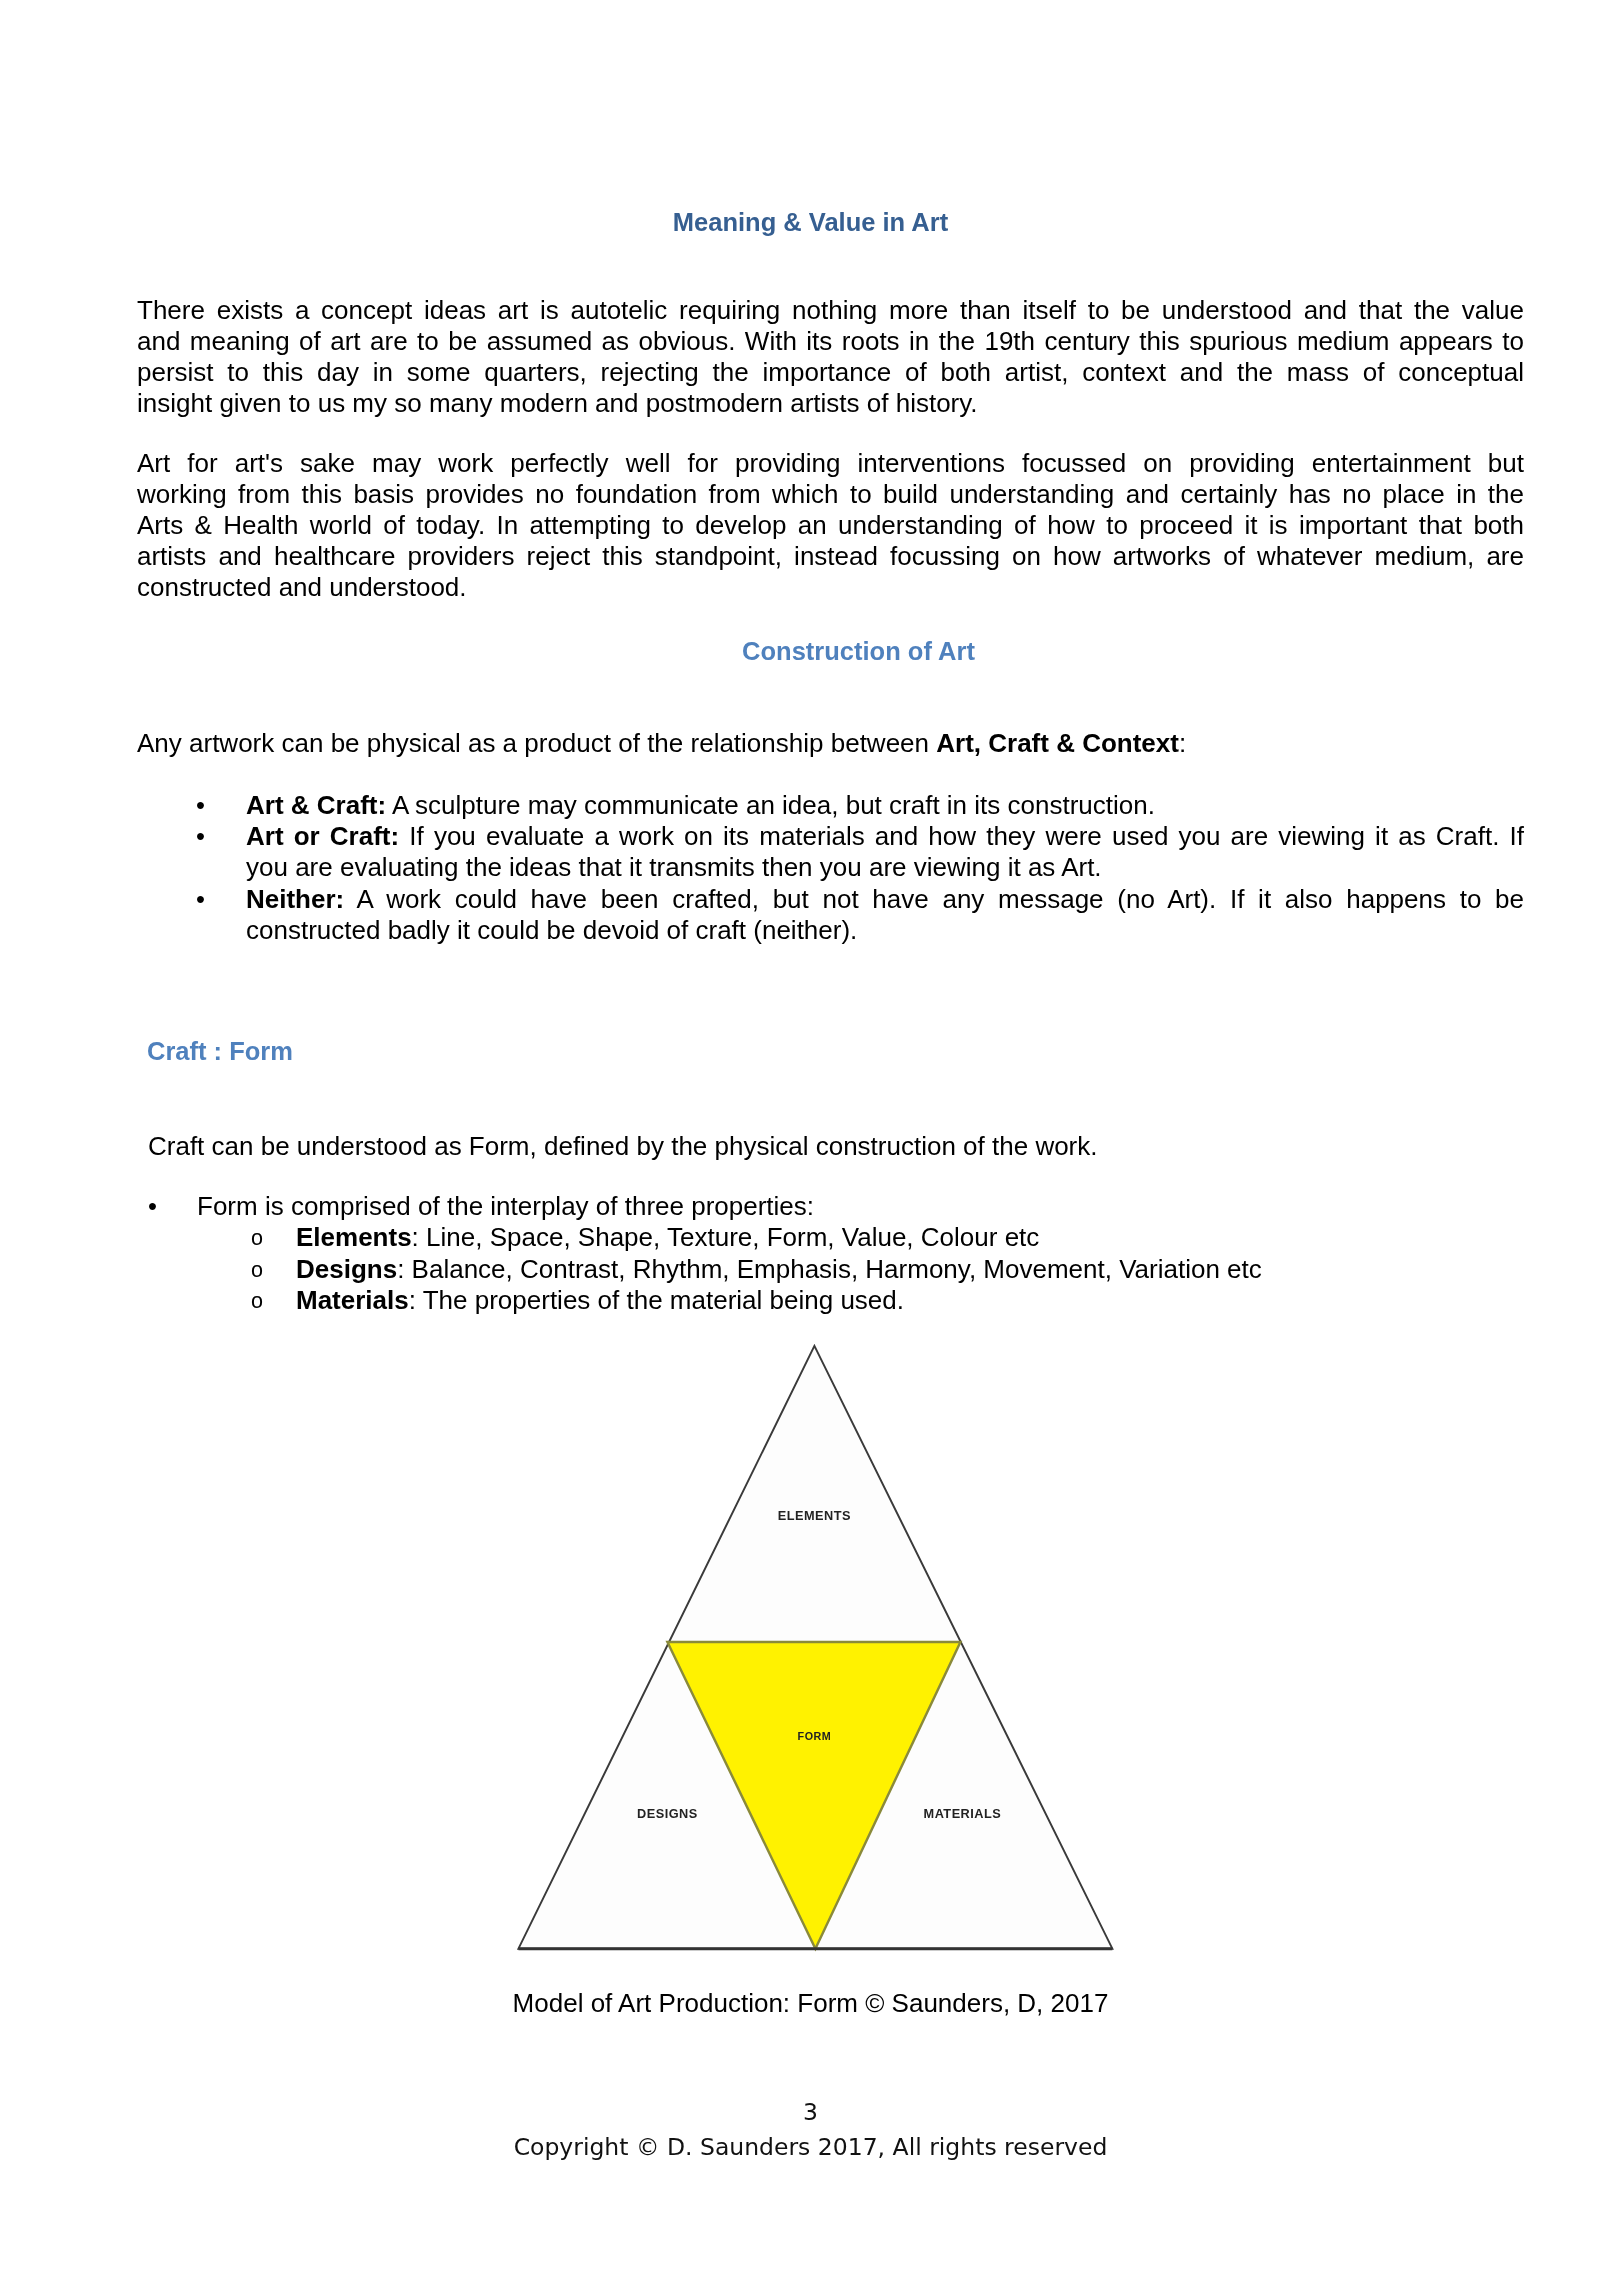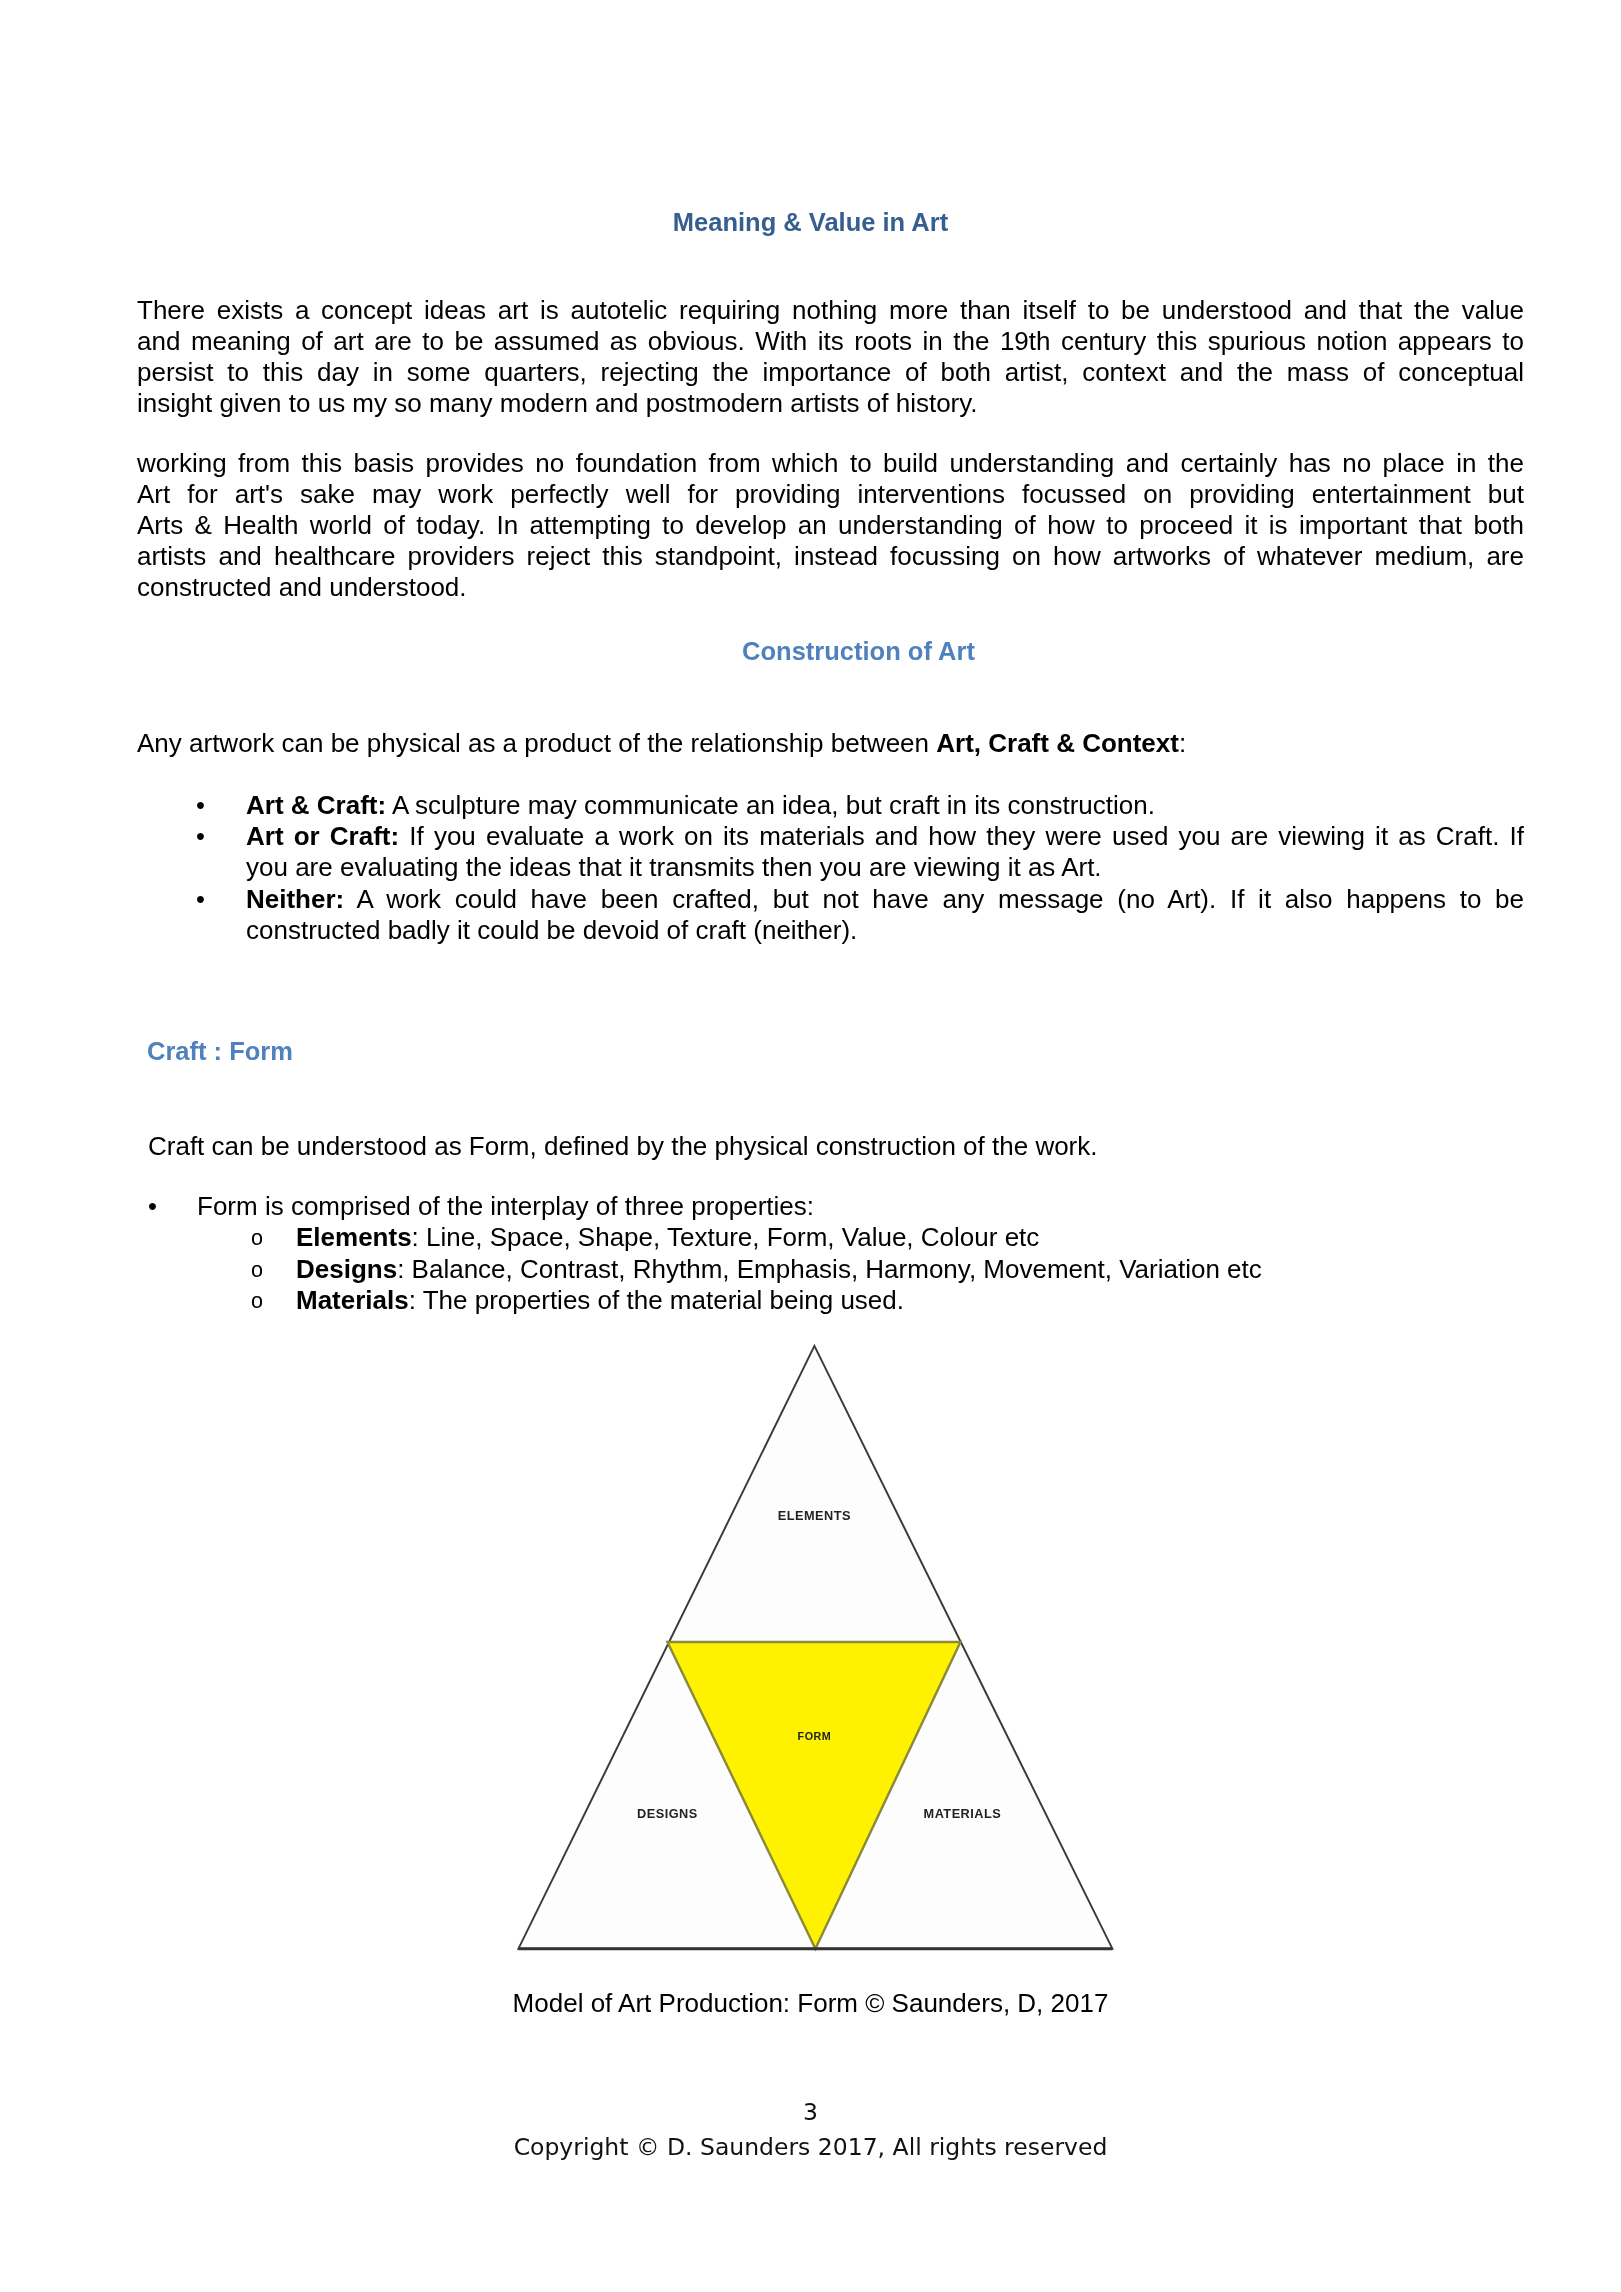--- a/index.html
+++ b/index.html
@@ -24,28 +24,28 @@
   .caption { font-size: 26px; line-height: 31px; }
   svg text { font-family: "Liberation Sans", sans-serif; font-weight: bold; font-size: 13px; fill: #222; letter-spacing: 0.5px; }
 </style>
 </head>
 <body>
 
 <div class="abs h-center heading h-dark" style="top:208px;">Meaning &amp; Value in Art</div>
 
 <div class="para" style="top:295px;">
   <span class="ln">There exists a concept ideas art is autotelic requiring nothing more than itself to be understood and that the value</span>
-  <span class="ln">and meaning of art are to be assumed as obvious. With its roots in the 19th century this spurious notion appears to</span>
+  <span class="ln">and meaning of art are to be assumed as obvious. With its roots in the 19th century this spurious medium appears to</span>
   <span class="ln">persist to this day in some quarters, rejecting the importance of both artist, context and the mass of conceptual</span>
   <span class="ln last">insight given to us my so many modern and postmodern artists of history.</span>
 </div>
 
 <div class="para" style="top:448px;">
+  <span class="ln">Art for art's sake may work perfectly well for providing interventions focussed on providing entertainment but</span>
   <span class="ln">working from this basis provides no foundation from which to build understanding and certainly has no place in the</span>
-  <span class="ln">Art for art's sake may work perfectly well for providing interventions focussed on providing entertainment but</span>
   <span class="ln">Arts &amp; Health world of today. In attempting to develop an understanding of how to proceed it is important that both</span>
   <span class="ln">artists and healthcare providers reject this standpoint, instead focussing on how artworks of whatever medium, are</span>
   <span class="ln last">constructed and understood.</span>
 </div>
 
 <div class="abs h-center heading h-light" style="top:637px;">Construction of Art</div>
 
 <div class="abs body-text" style="left:137px; top:728px;">
   <span>Any artwork can be physical as a product of the relationship between </span><b>Art, Craft &amp; Context</b><span>:</span>
 </div>

